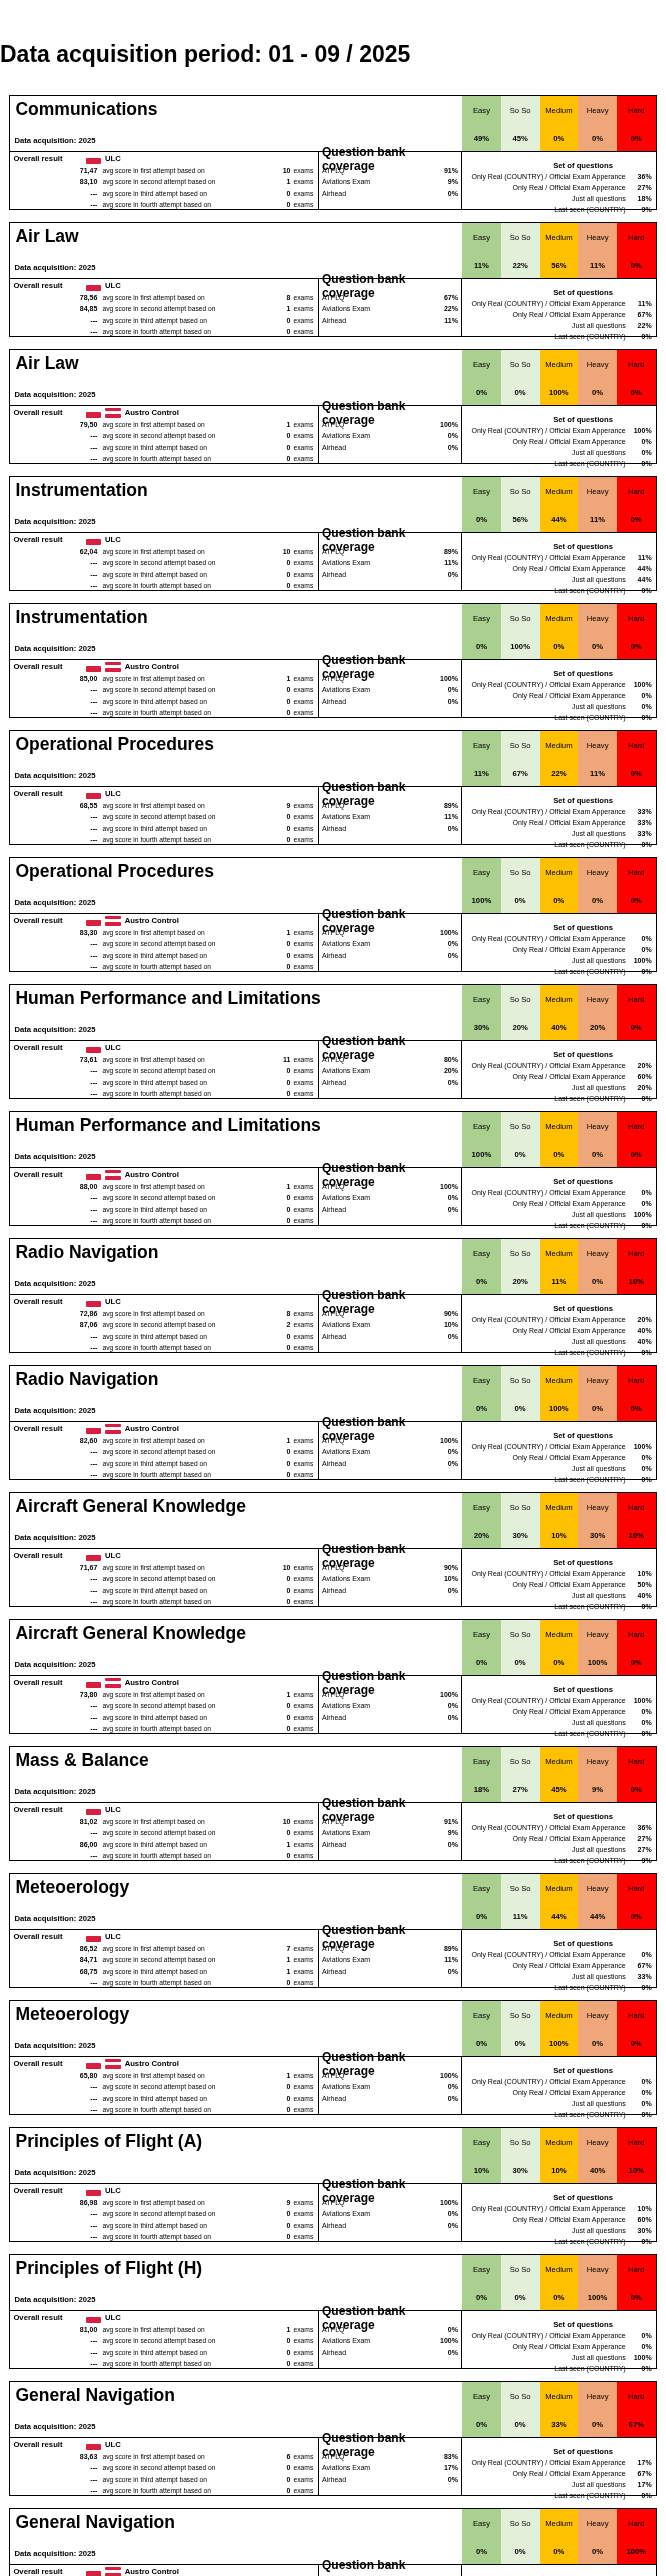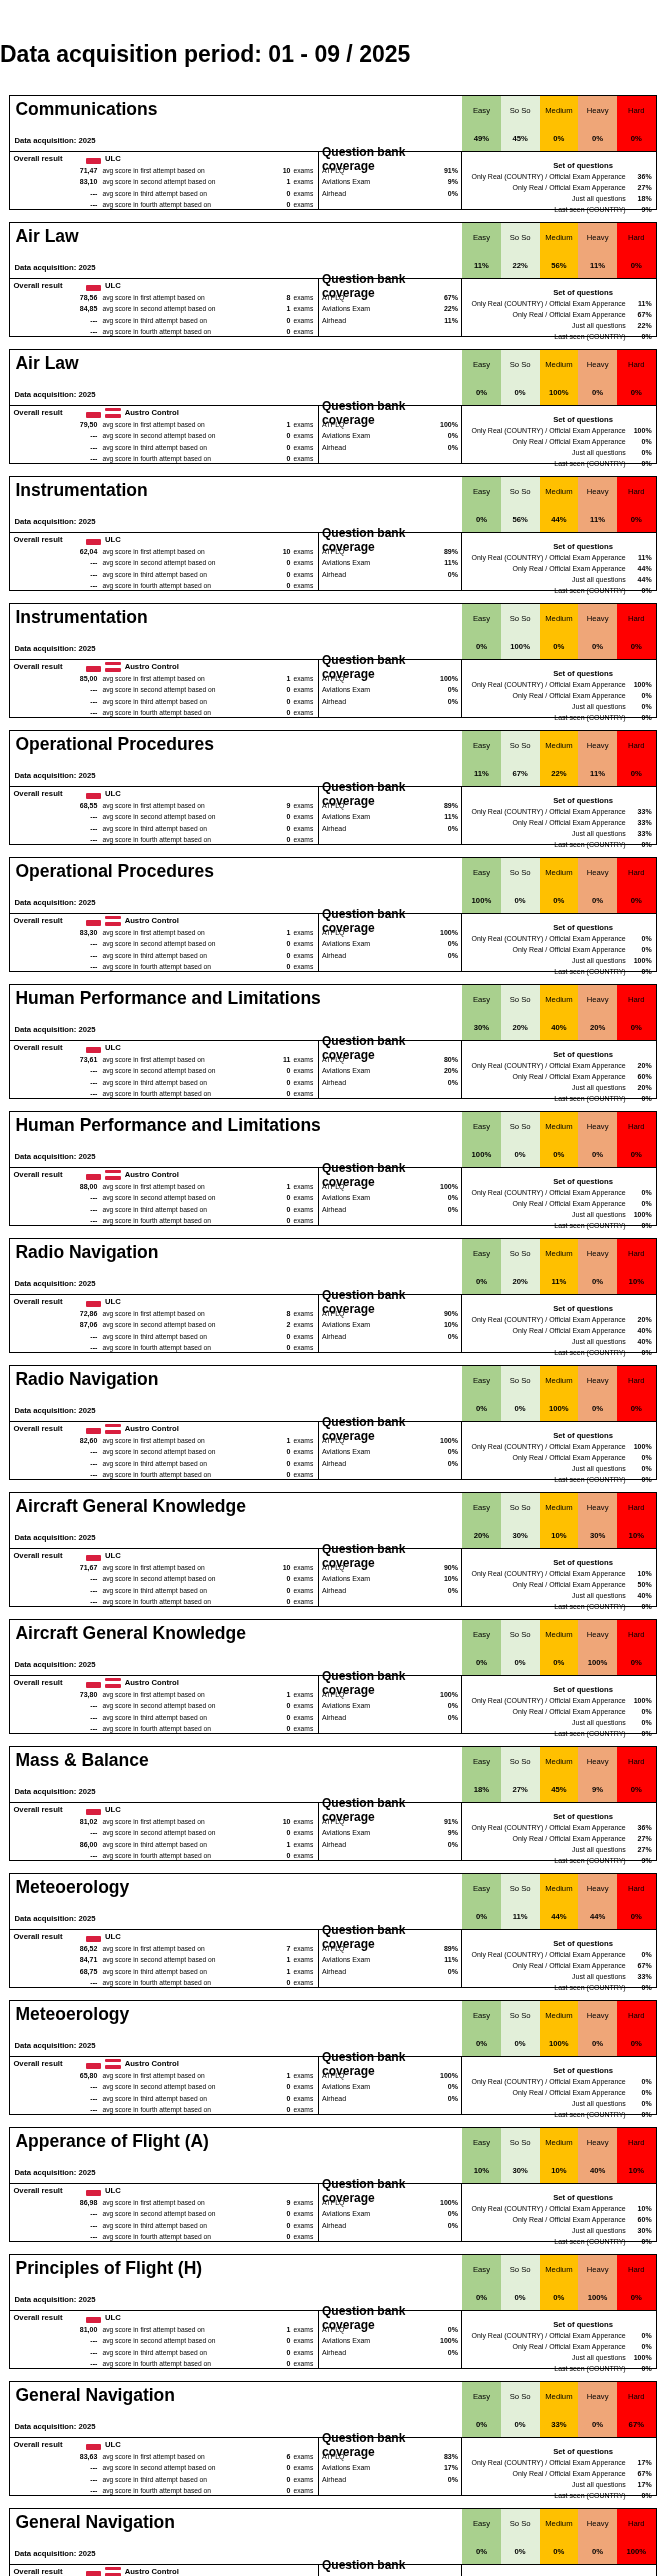--- a/index.html
+++ b/index.html
@@ -1740,21 +1740,21 @@
           <span class="slabel js-sl">Last seen (COUNTRY)</span>
           <span class="sval js-sv">0%</span>
         </div>
       </div>
     </div>
   </div>
 
   <div class="panel">
     <div class="panel-header">
       <div class="header-left">
-        <div class="panel-title js-title">Apperance of Flight (A)</div>
+        <div class="panel-title js-title">Principles of Flight (A)</div>
         <div class="acq js-acq">Data acquisition: 2025</div>
       </div>
       <div class="badges">
         <div class="badge js-badge" style="background: rgb(169, 208, 142);">
           <span class="badge-label js-bl">Easy</span>
           <span class="badge-value js-bv">10%</span>
         </div>
         <div class="badge js-badge" style="background: rgb(226, 239, 217);">
           <span class="badge-label js-bl">So So</span>
           <span class="badge-value js-bv">30%</span>

